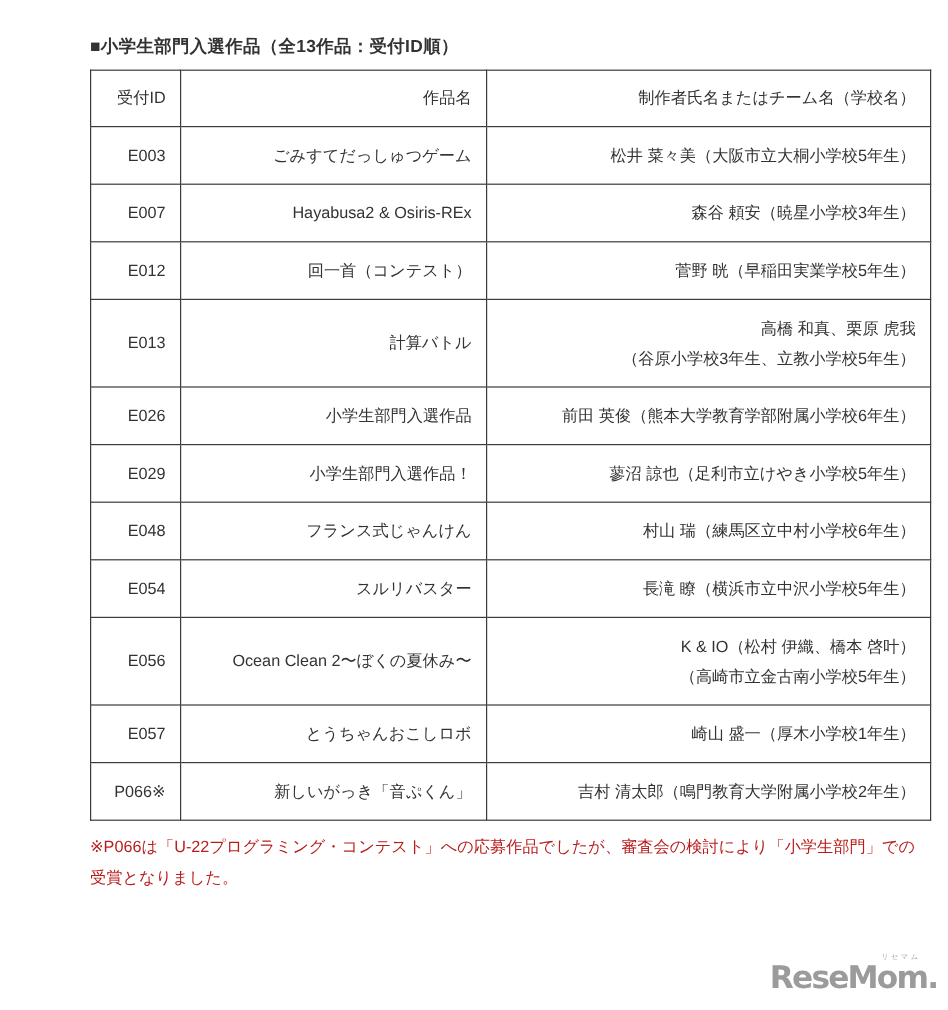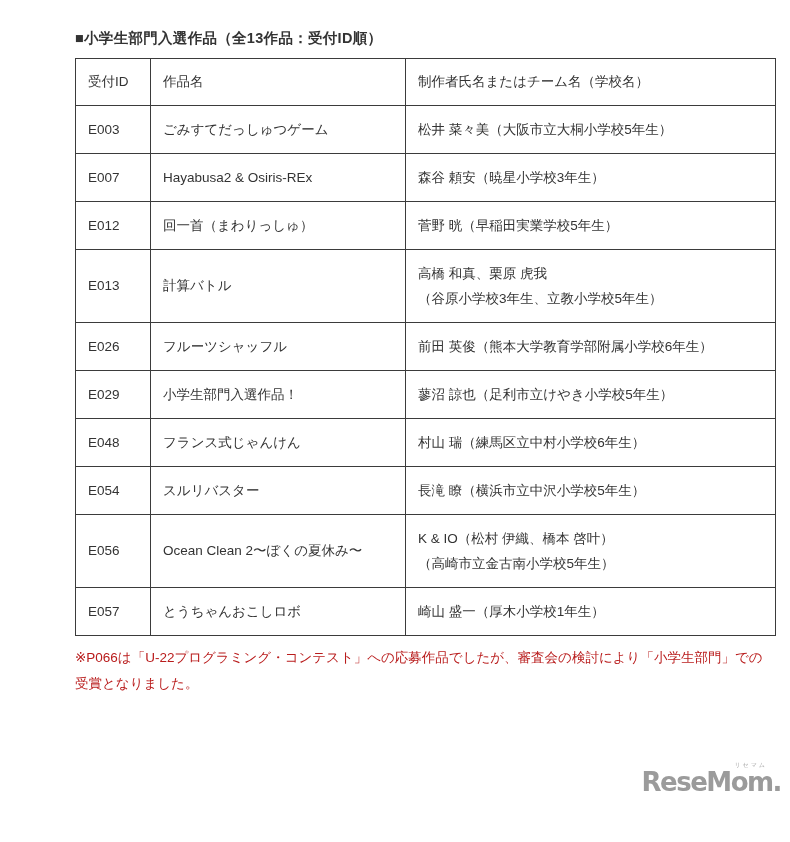--- a/index.html
+++ b/index.html
@@ -23,21 +23,21 @@
 
   table.winners {
     border-collapse: collapse;
     width: 700px;
     table-layout: fixed;
   }
   table.winners th, table.winners td {
     border: 1px solid #3b3b3b;
     font-size: 13.5px;
     font-weight: normal;
-    text-align: left;
+    text-align: right;
     vertical-align: middle;
     padding: 11px 12px;
     line-height: 24px;
     color: #333333;
     background: #ffffff;
     overflow: hidden;
   }
   col.c-id    { width: 75px; }
   col.c-title { width: 255px; }
   col.c-creator { width: 370px; }
@@ -48,21 +48,21 @@
     font-size: 13.5px;
     line-height: 26px;
     color: #b91c1c;
     width: 725px;
   }
   .footnote div { white-space: nowrap; }
 
   .logo {
     position: absolute;
     right: 9px;
-    top: 762px;
+    top: 795px;
     text-align: right;
     line-height: 1;
   }
   .logo-ruby {
     display: block;
     font-size: 6px;
     color: #a9a9a9;
     letter-spacing: 2px;
     text-align: right;
     padding-right: 14px;
@@ -106,36 +106,36 @@
         </tr>
         <tr>
           <td>E007</td>
           <td>Hayabusa2 &amp; Osiris-REx</td>
           <td>
             <div class="creator-line">森谷 頼安（暁星小学校3年生）</div>
           </td>
         </tr>
         <tr>
           <td>E012</td>
-          <td>回一首（まわりっしゅ）</td>
+          <td>回一首（コンテスト）</td>
           <td>
             <div class="creator-line">菅野 晄（早稲田実業学校5年生）</div>
           </td>
         </tr>
         <tr>
           <td>E013</td>
           <td>計算バトル</td>
           <td>
             <div class="creator-line">高橋 和真、栗原 虎我</div>
             <div class="creator-line">（谷原小学校3年生、立教小学校5年生）</div>
           </td>
         </tr>
         <tr>
           <td>E026</td>
-          <td>フルーツシャッフル</td>
+          <td>小学生部門入選作品</td>
           <td>
             <div class="creator-line">前田 英俊（熊本大学教育学部附属小学校6年生）</div>
           </td>
         </tr>
         <tr>
           <td>E029</td>
           <td>小学生部門入選作品！</td>
           <td>
             <div class="creator-line">蓼沼 諒也（足利市立けやき小学校5年生）</div>
           </td>
@@ -162,20 +162,27 @@
             <div class="creator-line">（高崎市立金古南小学校5年生）</div>
           </td>
         </tr>
         <tr>
           <td>E057</td>
           <td>とうちゃんおこしロボ</td>
           <td>
             <div class="creator-line">崎山 盛一（厚木小学校1年生）</div>
           </td>
         </tr>
+        <tr>
+          <td>P066※</td>
+          <td>新しいがっき「音ぷくん」</td>
+          <td>
+            <div class="creator-line">吉村 清太郎（鳴門教育大学附属小学校2年生）</div>
+          </td>
+        </tr>
       </tbody>
   </table>
 
   <div class="footnote">
     <div>※P066は「U-22プログラミング・コンテスト」への応募作品でしたが、審査会の検討により「小学生部門」での</div>
     <div>受賞となりました。</div>
   </div>
 
 </div>
 

